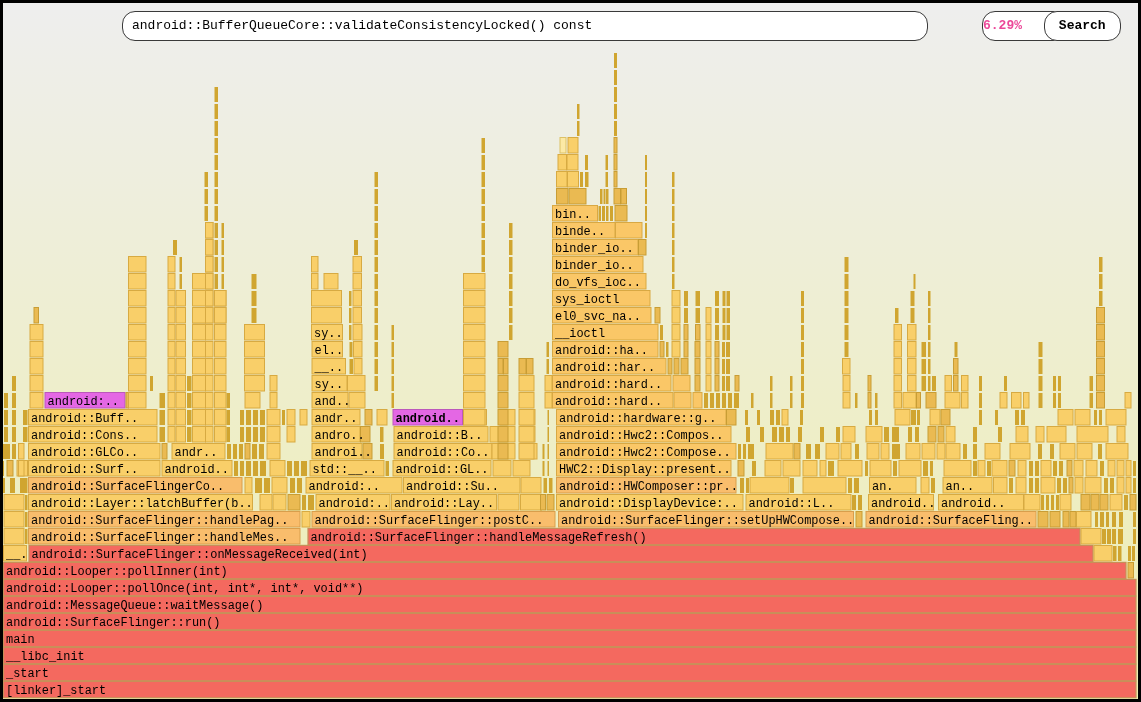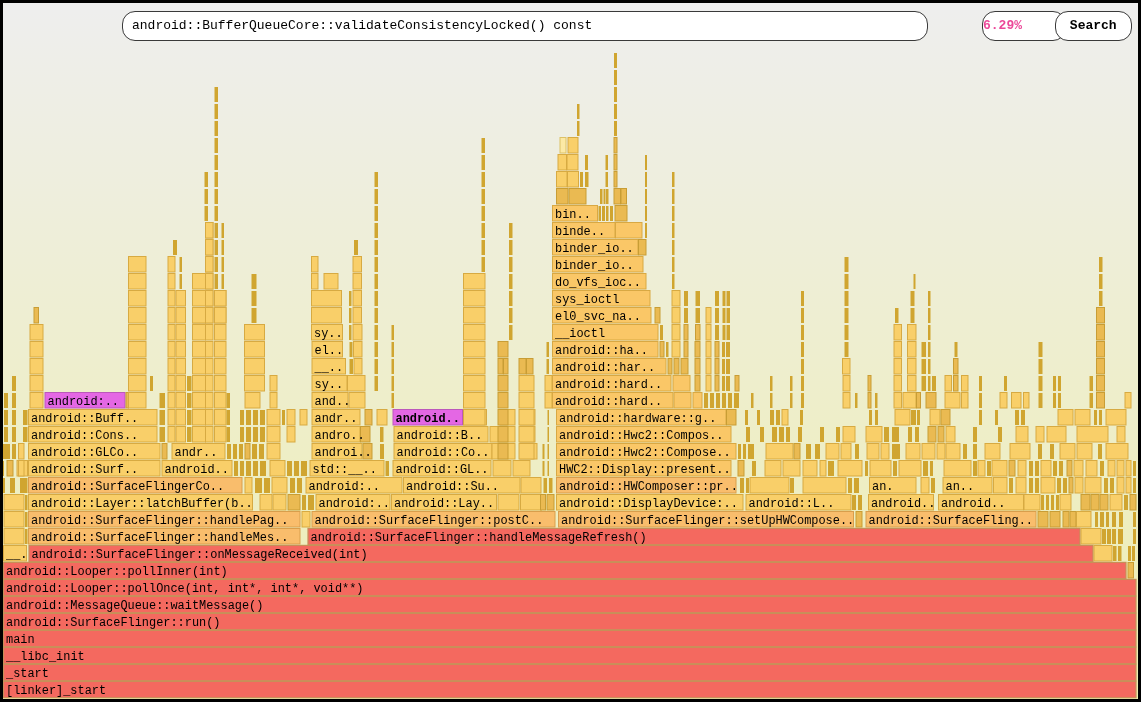--- a/index.html
+++ b/index.html
@@ -801,13 +801,13 @@
       <text x="6" y="642.5" textLength="28.6" lengthAdjust="spacingAndGlyphs">main</text>
       <text x="6" y="659.5" textLength="78.7" lengthAdjust="spacingAndGlyphs">__libc_init</text>
       <text x="6" y="676.5" textLength="42.9" lengthAdjust="spacingAndGlyphs">_start</text>
       <text x="6" y="693.5" textLength="100.1" lengthAdjust="spacingAndGlyphs">[linker]_start</text>
 </g>
 <rect x="1.5" y="1.5" width="1138" height="699" fill="none" stroke="#000000" stroke-width="3"></rect>
 </svg>
 
 <div style="position:absolute;left:122px;top:10.5px;width:806px;height:30px;background:#ffffff;border:1.5px solid #3a3a3a;border-radius:13px;box-sizing:border-box;font:13px 'Liberation Mono',monospace;color:#000;line-height:27px;padding-left:9px;">android::BufferQueueCore::validateConsistencyLocked() const</div>
 <div style="position:absolute;left:982px;top:10.5px;width:83.5px;height:30px;background:#ffffff;border:1.5px solid #3a3a3a;border-radius:13px;box-sizing:border-box;font:bold 13px 'Liberation Mono',monospace;color:#ec4899;line-height:27px;text-align:left;">6.29%</div>
-<div style="position:absolute;left:1043.5px;top:10.5px;width:77.5px;height:30px;background:#ffffff;border:1.5px solid #3a3a3a;border-radius:13px;box-sizing:border-box;font:bold 13px 'Liberation Mono',monospace;color:#000;line-height:27px;text-align:center;margin-left:11px;">Search</div>
+<div style="position:absolute;left:1043.5px;top:10.5px;width:77.5px;height:30px;background:#ffffff;border:1.5px solid #3a3a3a;border-radius:13px;box-sizing:border-box;font:bold 13px 'Liberation Mono',monospace;color:#000;line-height:27px;text-align:center;">Search</div>
 
 </body></html>

